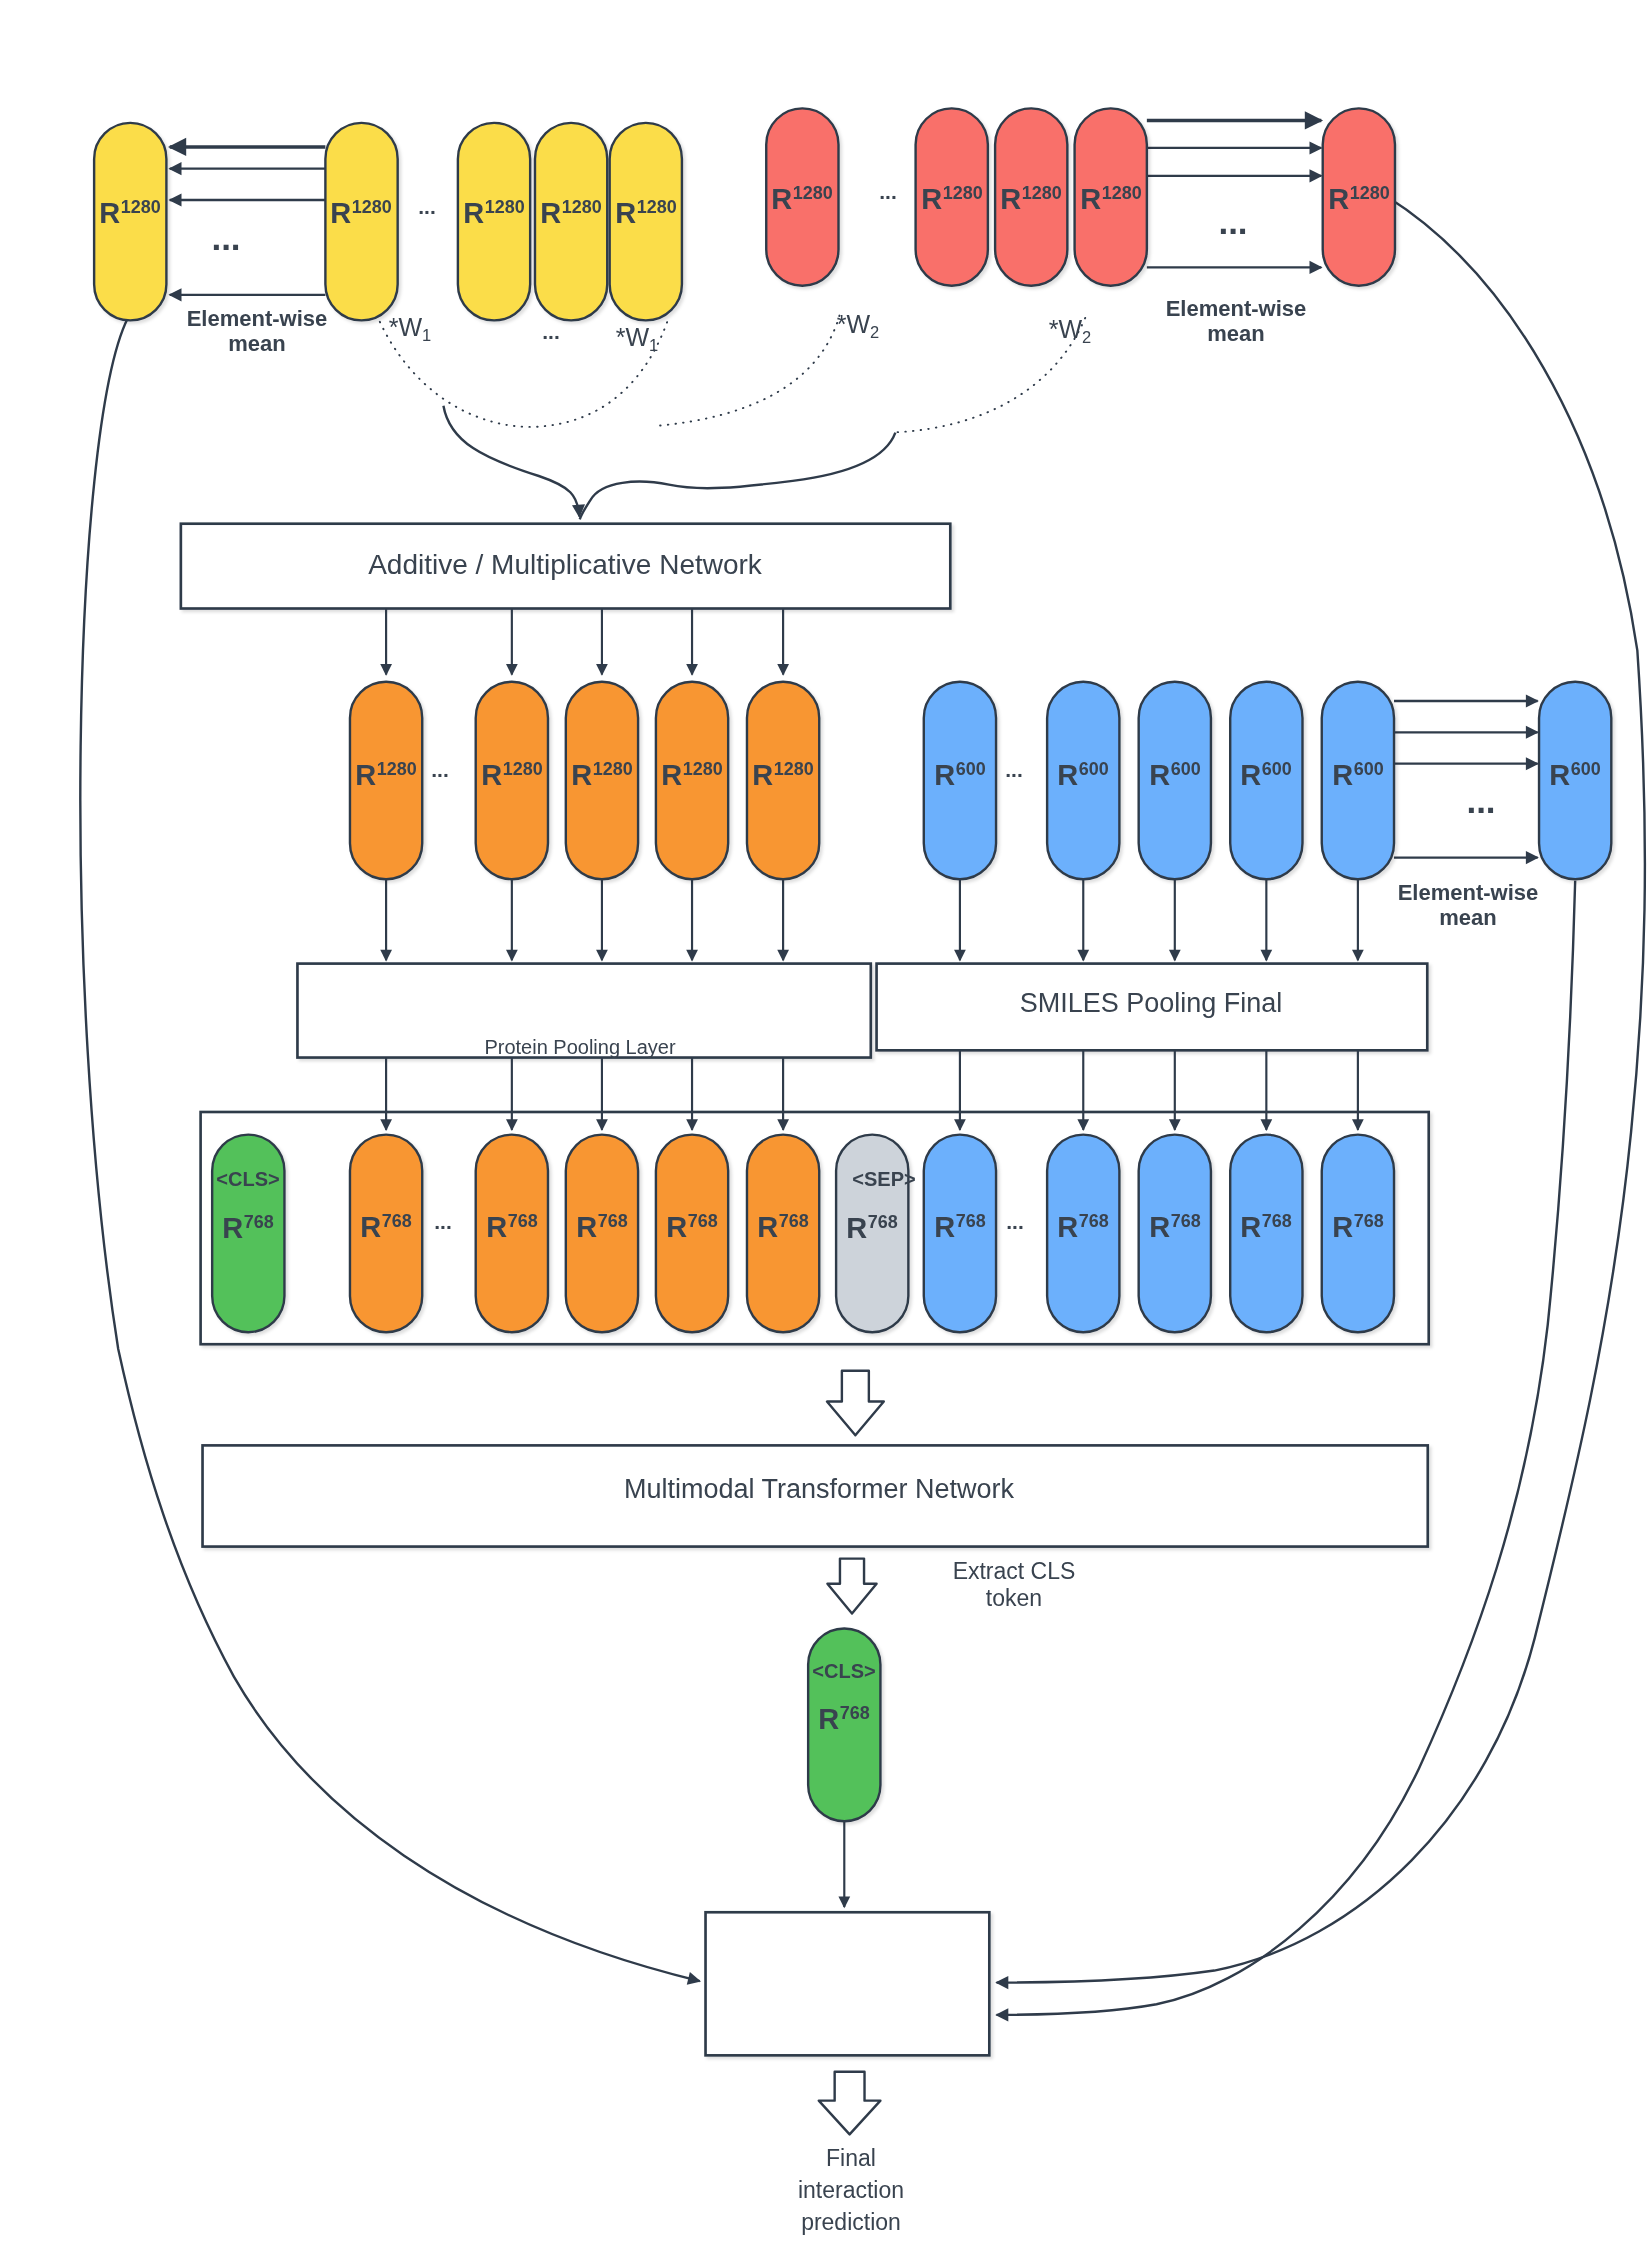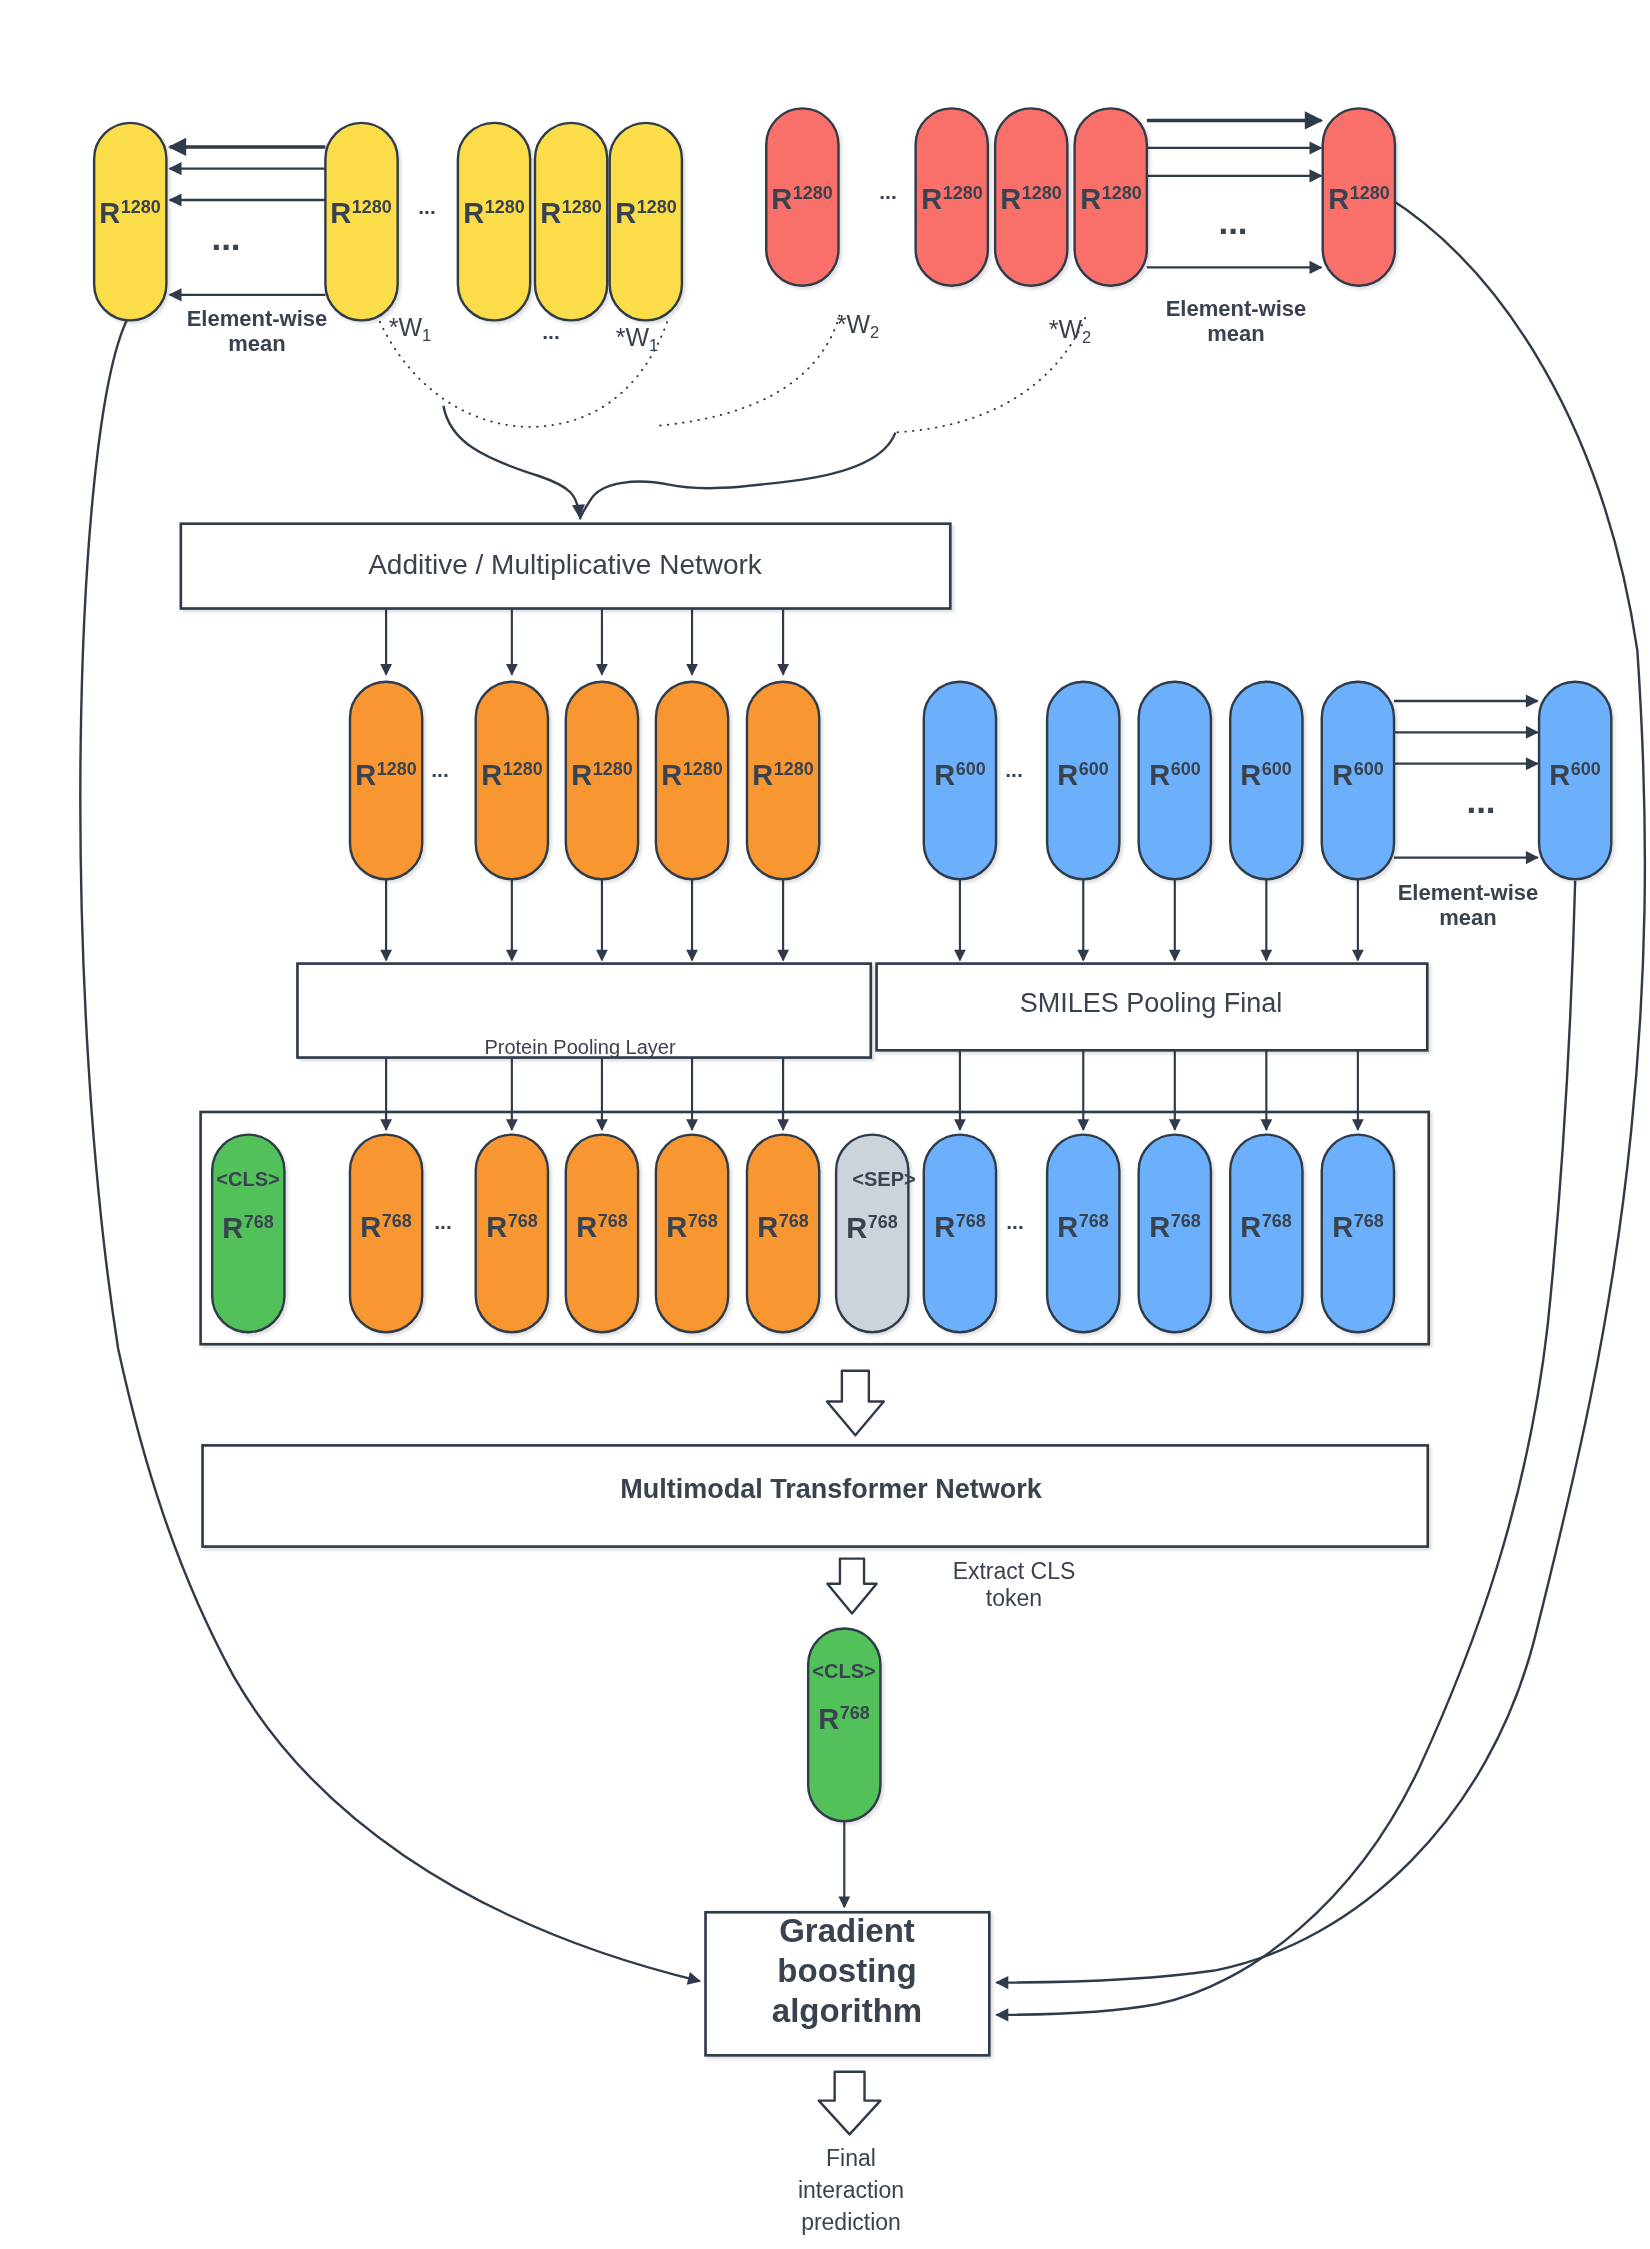--- a/index.html
+++ b/index.html
@@ -122,24 +122,21 @@
       <rect x="1917" y="2355" width="150" height="410" rx="75" ry="75" fill="#6CB0FC" stroke="#2F3B4A" stroke-width="5" filter="url(#ds)"></rect>
       <rect x="2173" y="2355" width="150" height="410" rx="75" ry="75" fill="#6CB0FC" stroke="#2F3B4A" stroke-width="5" filter="url(#ds)"></rect>
       <rect x="2363" y="2355" width="150" height="410" rx="75" ry="75" fill="#6CB0FC" stroke="#2F3B4A" stroke-width="5" filter="url(#ds)"></rect>
       <rect x="2553" y="2355" width="150" height="410" rx="75" ry="75" fill="#6CB0FC" stroke="#2F3B4A" stroke-width="5" filter="url(#ds)"></rect>
       <rect x="2743" y="2355" width="150" height="410" rx="75" ry="75" fill="#6CB0FC" stroke="#2F3B4A" stroke-width="5" filter="url(#ds)"></rect>
       <rect x="1677" y="3380" width="150" height="400" rx="75" ry="75" fill="#52C15A" stroke="#2F3B4A" stroke-width="5" filter="url(#ds)"></rect>
     </svg>
     <div class="lbl" style="left: 565px; top: 565px; font-size: 28px; font-weight: 500; line-height: 32px;">Additive / Multiplicative Network</div>
     <div class="lbl" style="left: 580px; top: 1005px; font-size: 20px; font-weight: 500; line-height: 31px; margin-top: 42px;">Protein Pooling Layer</div>
     <div class="lbl" style="left: 1151px; top: 1003px; font-size: 27px; font-weight: 500; line-height: 31px;">SMILES Pooling Final</div>
-    <div class="lbl" style="left: 819px; top: 1489px; font-size: 27px; font-weight: 700; line-height: 31px; margin-left: 12px;">Multimodal Transformer Network</div>
-    <div class="lbl" style="left: 847px; top: 1971px; font-size: 33px; font-weight: 700; line-height: 40px;">Gradient
-boosting
-algorithm</div>
+    <div class="lbl" style="left: 819px; top: 1489px; font-size: 27px; font-weight: 400; line-height: 31px;">Multimodal Transformer Network</div>
     <div class="lbl" style="left: 130px; top: 214px; font-size: 29px; font-weight: 700; white-space: nowrap;"><span>R</span><span class="sup">1280</span></div>
     <div class="lbl" style="left: 361px; top: 214px; font-size: 29px; font-weight: 700; white-space: nowrap;"><span>R</span><span class="sup">1280</span></div>
     <div class="lbl" style="left: 494px; top: 214px; font-size: 29px; font-weight: 700; white-space: nowrap;"><span>R</span><span class="sup">1280</span></div>
     <div class="lbl" style="left: 571px; top: 214px; font-size: 29px; font-weight: 700; white-space: nowrap;"><span>R</span><span class="sup">1280</span></div>
     <div class="lbl" style="left: 646px; top: 214px; font-size: 29px; font-weight: 700; white-space: nowrap;"><span>R</span><span class="sup">1280</span></div>
     <div class="lbl" style="left: 802px; top: 200px; font-size: 29px; font-weight: 700; white-space: nowrap;"><span>R</span><span class="sup">1280</span></div>
     <div class="lbl" style="left: 952px; top: 200px; font-size: 29px; font-weight: 700; white-space: nowrap;"><span>R</span><span class="sup">1280</span></div>
     <div class="lbl" style="left: 1031px; top: 200px; font-size: 29px; font-weight: 700; white-space: nowrap;"><span>R</span><span class="sup">1280</span></div>
     <div class="lbl" style="left: 1111px; top: 200px; font-size: 29px; font-weight: 700; white-space: nowrap;"><span>R</span><span class="sup">1280</span></div>
     <div class="lbl" style="left: 1359px; top: 200px; font-size: 29px; font-weight: 700; white-space: nowrap;"><span>R</span><span class="sup">1280</span></div>

